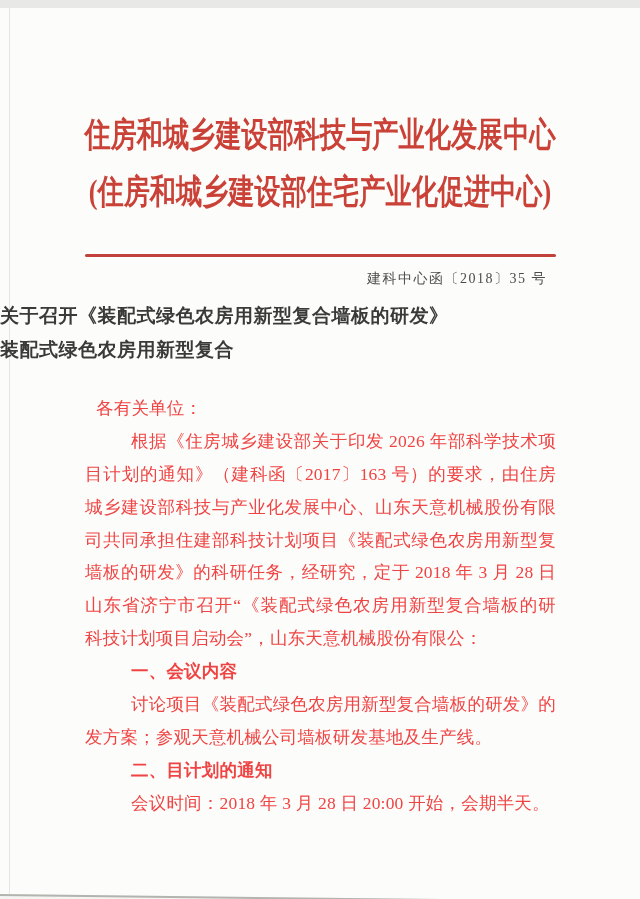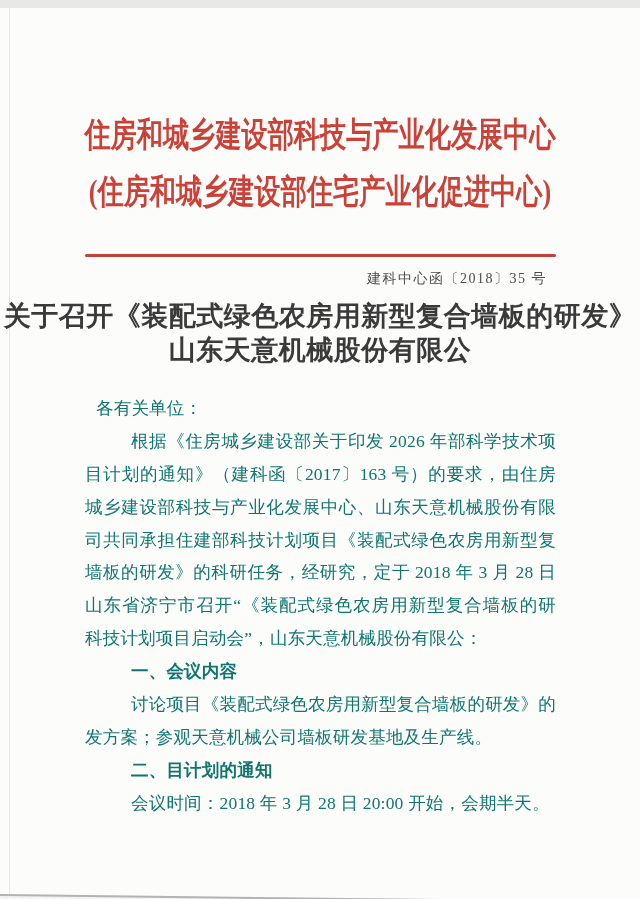--- a/index.html
+++ b/index.html
@@ -55,34 +55,33 @@
     top: 262px; right: 93px;
     font-size: 14px;
     color: #4b4b4b;
     letter-spacing: 1.5px;
     white-space: nowrap;
   }
   .doc-title {
     position: absolute;
     top: 291px; left: 0;
     width: 640px;
-    text-align: center;
-    font-size: 27px;
+    font-size: 19px;
     line-height: 34px;
     font-weight: bold;
     color: #3a3a3a;
     letter-spacing: 0.5px;
   }
   .body-text {
     position: absolute;
     top: 384px; left: 85px;
     width: 471px;
     font-size: 17.5px;
     line-height: 32.9px;
-    color: #0f766e;
+    color: #ef4444;
     letter-spacing: 0.2px;
   }
   .line { height: 32.9px; overflow: hidden; white-space: nowrap; }
   .j { text-align: justify; text-align-last: justify; white-space: normal; }
   .indent { padding-left: 46px; }
   .salutation { padding-left: 11px; }
   .heading { font-weight: bold; font-family: Liberation Serif, serif; }
 </style>
 </head>
 <body>
@@ -95,21 +94,21 @@
     <div>住房和城乡建设部科技与产业化发展中心</div>
     <div>(住房和城乡建设部住宅产业化促进中心)</div>
   </div>
 
   <div class="red-rule"></div>
 
   <div class="doc-number">建科中心函〔2018〕35 号</div>
 
   <div class="doc-title">
     <div>关于召开《装配式绿色农房用新型复合墙板的研发》</div>
-    <div>山东天意机械股份有限公</div>
+    <div>装配式绿色农房用新型复合</div>
   </div>
 
   <div class="body-text">
     <div class="line salutation">各有关单位：</div>
 
     <div class="line indent j">根据《住房城乡建设部关于印发 2026 年部科学技术项</div>
     <div class="line j">目计划的通知》（建科函〔2017〕163 号）的要求，由住房和</div>
     <div class="line j">城乡建设部科技与产业化发展中心、山东天意机械股份有限公</div>
     <div class="line j">司共同承担住建部科技计划项目《装配式绿色农房用新型复合</div>
     <div class="line j">墙板的研发》的科研任务，经研究，定于 2018 年 3 月 28 日在</div>

